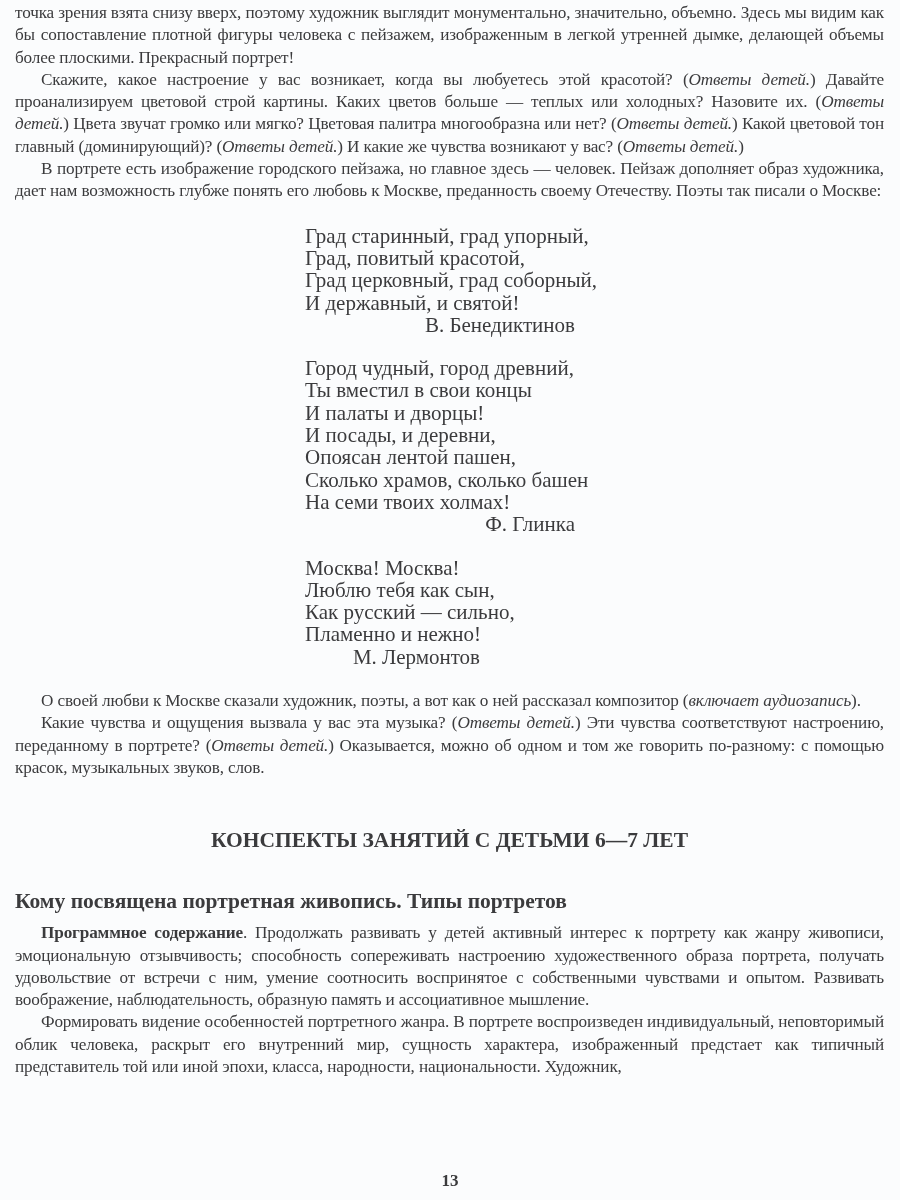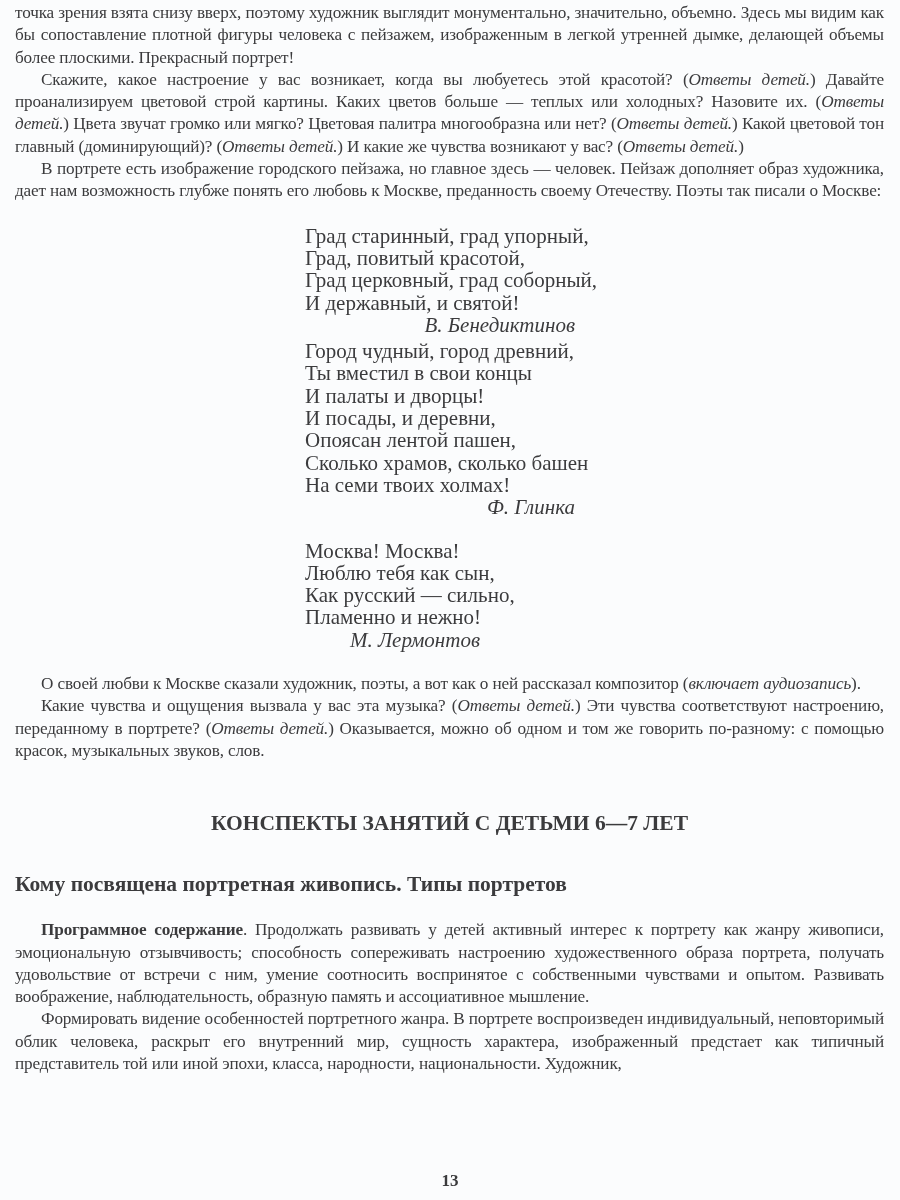--- a/index.html
+++ b/index.html
@@ -37,21 +37,20 @@
       position: relative;
       margin-left: 290px;
       width: 270px;
       font-size: 21px;
       line-height: 22.3px;
     }
     .poem .line { display: block; white-space: nowrap; }
     .poem .author {
       display: block;
       text-align: right;
-      font-style: italic;
       white-space: nowrap;
     }
 
     .h-section {
       text-align: center;
       font-weight: bold;
       font-size: 21.5px;
       line-height: 26px;
       letter-spacing: 0px;
       margin: 0;
@@ -91,21 +90,21 @@
   </p>
 
   <div class="poem" style="margin-top:22px;">
     <span class="line">Град старинный, град упорный,</span>
     <span class="line">Град, повитый красотой,</span>
     <span class="line">Град церковный, град соборный,</span>
     <span class="line">И державный, и святой!</span>
     <span class="author">В. Бенедиктинов</span>
   </div>
 
-  <div class="poem" style="margin-top:4px;">
+  <div class="poem" style="margin-top:21px;">
     <span class="line">Город чудный, город древний,</span>
     <span class="line">Ты вместил в свои концы</span>
     <span class="line">И палаты и дворцы!</span>
     <span class="line">И посады, и деревни,</span>
     <span class="line">Опоясан лентой пашен,</span>
     <span class="line">Сколько храмов, сколько башен</span>
     <span class="line">На семи твоих холмах!</span>
     <span class="author">Ф. Глинка</span>
   </div>
 
@@ -122,21 +121,21 @@
   </p>
 
   <p class="indent">
     <span>Какие чувства и ощущения вызвала у вас эта музыка? (</span><span class="it">Ответы детей.</span><span>) Эти чувства соответствуют настроению, переданному в портрете? (</span><span class="it">Ответы детей.</span><span>) Оказывается, можно об одном и том же говорить по-разному: с помощью красок, музыкальных звуков, слов.</span>
   </p>
 
   <h2 class="h-section" style="margin-top:48px;">КОНСПЕКТЫ ЗАНЯТИЙ С ДЕТЬМИ 6—7 ЛЕТ</h2>
 
   <h3 class="h-title" style="margin-top:35px;">Кому посвящена портретная живопись. Типы портретов</h3>
 
-  <p class="indent" style="margin-top:22px;">
+  <p class="indent" style="margin-top:8px;">
     <span class="b">Программное содержание</span><span>. Продолжать развивать у детей активный интерес к портрету как жанру живописи, эмоциональную отзывчивость; способность сопереживать настроению художественного образа портрета, получать удовольствие от встречи с ним, умение соотносить воспринятое с собственными чувствами и опытом. Развивать воображение, наблюдательность, образную память и ассоциативное мышление.</span>
   </p>
 
   <p class="indent">
     <span>Формировать видение особенностей портретного жанра. В портрете воспроизведен индивидуальный, неповторимый облик человека, раскрыт его внутренний мир, сущность характера, изображенный предстает как типичный представитель той или иной эпохи, класса, народности, национальности. Художник,</span>
   </p>
 </div>
 
 <div class="page-number">13</div>
 

